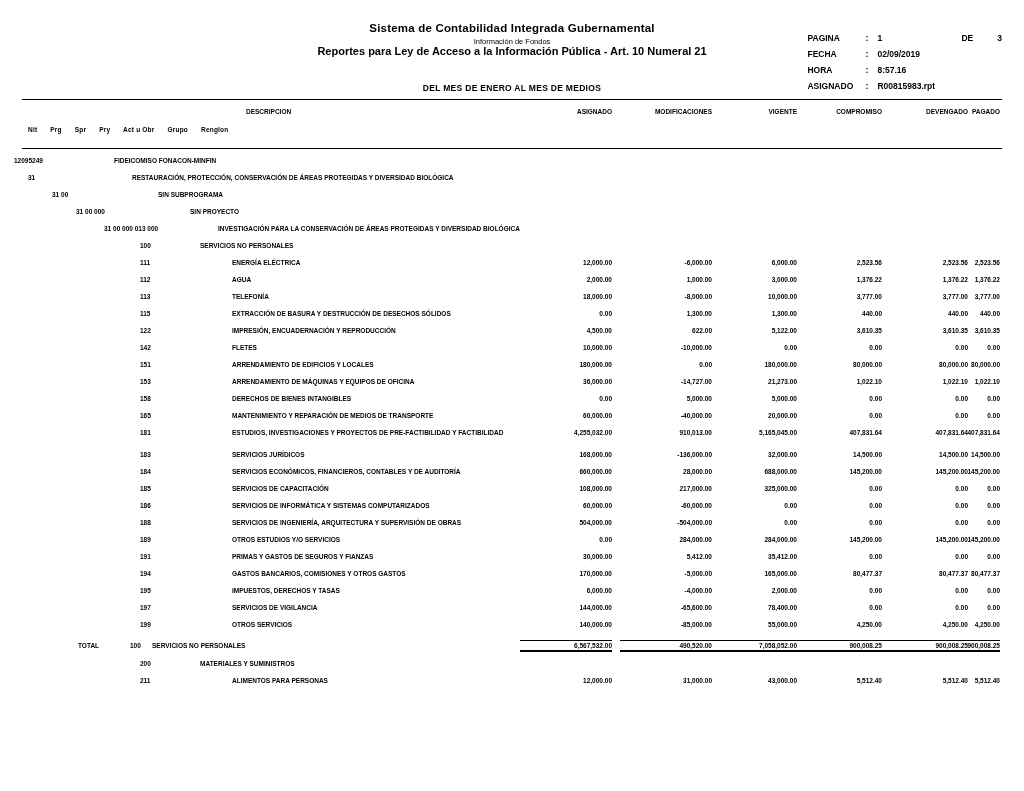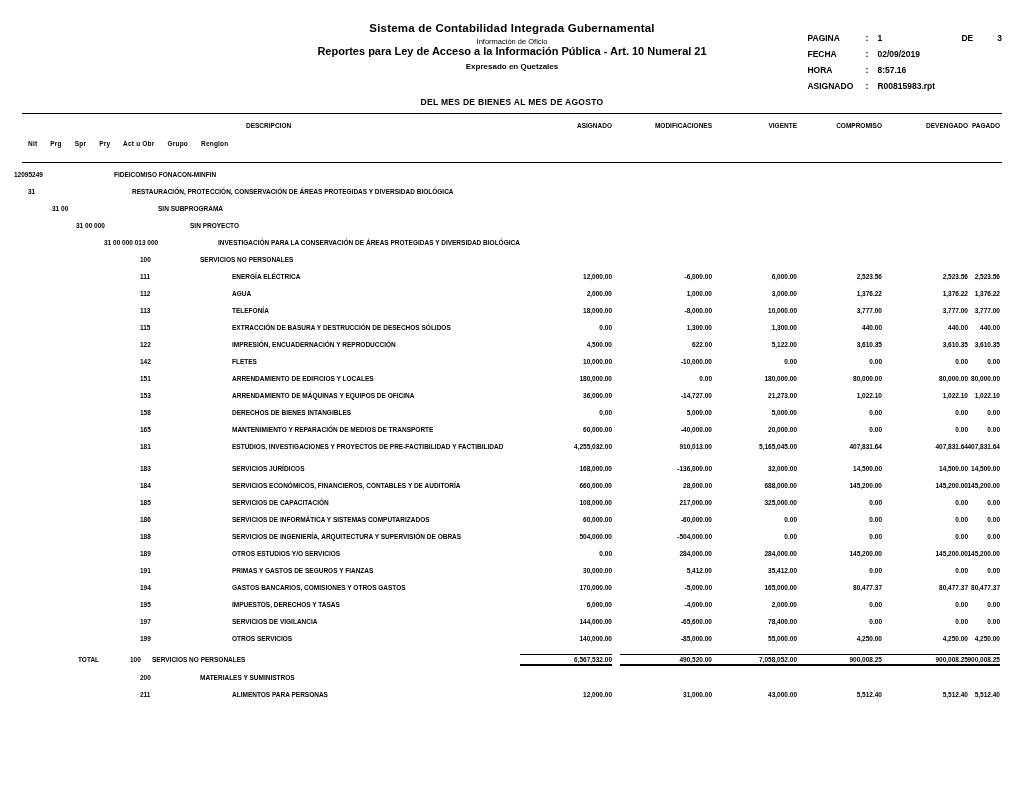--- a/index.html
+++ b/index.html
@@ -184,24 +184,23 @@
   }
 </style>
 </head>
 <body>
 
 <div class="page">
 
   <div class="header">
     <div class="hdr-center">
       <div class="hdr-title1">Sistema de Contabilidad Integrada Gubernamental</div>
-      <div class="hdr-sub0">Información de Oficio</div>
+      <div class="hdr-sub0">Información de Fondos</div>
       <div class="hdr-title2">Reportes para Ley de Acceso a la Información Pública - Art. 10 Numeral 21</div>
-      <div class="hdr-sub1">Expresado en Quetzales</div>
-      <div class="hdr-period">DEL MES DE BIENES AL MES DE AGOSTO</div>
+      <div class="hdr-period">DEL MES DE ENERO AL MES DE MEDIOS</div>
     </div>
 
     <div class="meta">
       <div class="meta-row">
         <span class="meta-label">PAGINA</span>
         <span class="meta-colon">:</span>
         <span class="meta-val">1</span>
         <span class="meta-val2">DE</span>
         <span class="meta-val2">3</span>
       </div>

